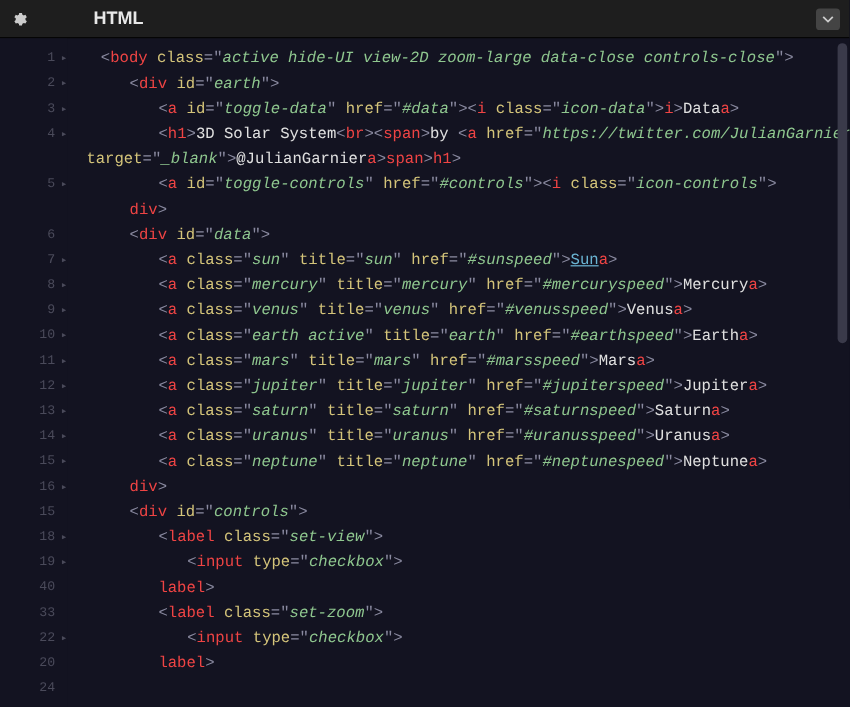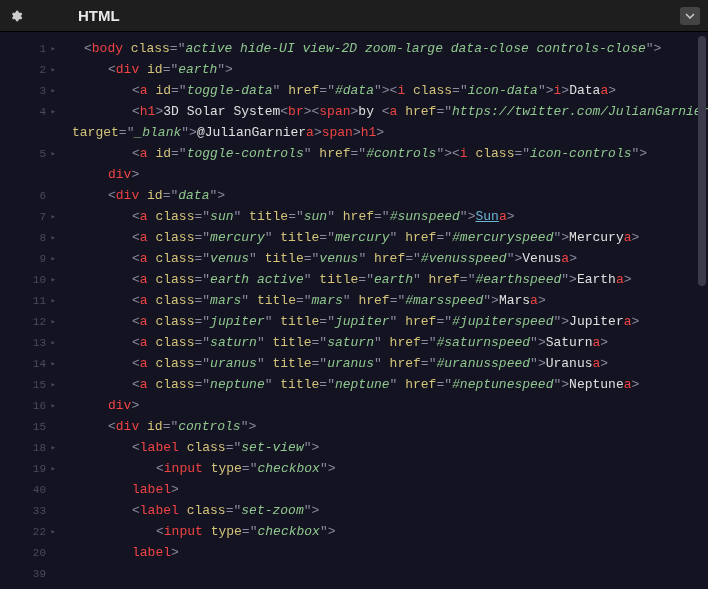--- a/index.html
+++ b/index.html
@@ -64,21 +64,21 @@
       <div class="gline">14<span class="arrow">▸</span></div>
       <div class="gline">15<span class="arrow">▸</span></div>
       <div class="gline">16<span class="arrow">▸</span></div>
       <div class="gline">15</div>
       <div class="gline">18<span class="arrow">▸</span></div>
       <div class="gline">19<span class="arrow">▸</span></div>
       <div class="gline">40</div>
       <div class="gline">33</div>
       <div class="gline">22<span class="arrow">▸</span></div>
       <div class="gline">20</div>
-      <div class="gline">39</div>
+      <div class="gline">24</div>
     </div>
   <div class="code" id="code">
       <div class="line"><span class="ind1"><span class="t-punc">&lt;</span><span class="t-tag">body</span> <span class="t-attr">class</span><span class="t-punc">=</span><span class="t-punc">"</span><span class="t-str">active hide-UI view-2D zoom-large data-close controls-close</span><span class="t-punc">"</span><span class="t-punc">&gt;</span></span></div>
       <div class="line"><span class="ind2"><span class="t-punc">&lt;</span><span class="t-tag">div</span> <span class="t-attr">id</span><span class="t-punc">=</span><span class="t-punc">"</span><span class="t-str">earth</span><span class="t-punc">"</span><span class="t-punc">&gt;</span></span></div>
       <div class="line"><span class="ind3"><span class="t-punc">&lt;</span><span class="t-tag">a</span> <span class="t-attr">id</span><span class="t-punc">=</span><span class="t-punc">"</span><span class="t-str">toggle-data</span><span class="t-punc">"</span> <span class="t-attr">href</span><span class="t-punc">=</span><span class="t-punc">"</span><span class="t-str">#data</span><span class="t-punc">"</span><span class="t-punc">&gt;</span><span class="t-punc">&lt;</span><span class="t-tag">i</span> <span class="t-attr">class</span><span class="t-punc">=</span><span class="t-punc">"</span><span class="t-str">icon-data</span><span class="t-punc">"</span><span class="t-punc">&gt;</span><span class="t-punc"><span class="t-tag">i</span><span class="t-punc">&gt;</span><span class="t-text">Data</span><span class="t-punc"><span class="t-tag">a</span><span class="t-punc">&gt;</span></span></span></span></div>
       <div class="line"><span class="ind3"><span class="t-punc">&lt;</span><span class="t-tag">h1</span><span class="t-punc">&gt;</span><span class="t-text">3D Solar System</span><span class="t-punc">&lt;</span><span class="t-tag">br</span><span class="t-punc">&gt;</span><span class="t-punc">&lt;</span><span class="t-tag">span</span><span class="t-punc">&gt;</span><span class="t-text">by </span><span class="t-punc">&lt;</span><span class="t-tag">a</span> <span class="t-attr">href</span><span class="t-punc">=</span><span class="t-punc">"</span><span class="t-str">https://twitter.com/JulianGarnier</span></span></div>
       <div class="line"><span class="wrap"><span class="t-attr">target</span><span class="t-punc">=</span><span class="t-punc">"</span><span class="t-str">_blank</span><span class="t-punc">"</span><span class="t-punc">&gt;</span><span class="t-text">@JulianGarnier</span><span class="t-punc"><span class="t-tag">a</span><span class="t-punc">&gt;</span><span class="t-punc"><span class="t-tag">span</span><span class="t-punc">&gt;</span><span class="t-punc"><span class="t-tag">h1</span><span class="t-punc">&gt;</span></span></span></span></span></div>
       <div class="line"><span class="ind3"><span class="t-punc">&lt;</span><span class="t-tag">a</span> <span class="t-attr">id</span><span class="t-punc">=</span><span class="t-punc">"</span><span class="t-str">toggle-controls</span><span class="t-punc">"</span> <span class="t-attr">href</span><span class="t-punc">=</span><span class="t-punc">"</span><span class="t-str">#controls</span><span class="t-punc">"</span><span class="t-punc">&gt;</span><span class="t-punc">&lt;</span><span class="t-tag">i</span> <span class="t-attr">class</span><span class="t-punc">=</span><span class="t-punc">"</span><span class="t-str">icon-controls</span><span class="t-punc">"</span><span class="t-punc">&gt;</span></span></div>
       <div class="line"><span class="ind2"><span class="t-punc"><span class="t-tag">div</span><span class="t-punc">&gt;</span></span></span></div>
       <div class="line"><span class="ind2"><span class="t-punc">&lt;</span><span class="t-tag">div</span> <span class="t-attr">id</span><span class="t-punc">=</span><span class="t-punc">"</span><span class="t-str">data</span><span class="t-punc">"</span><span class="t-punc">&gt;</span></span></div>

